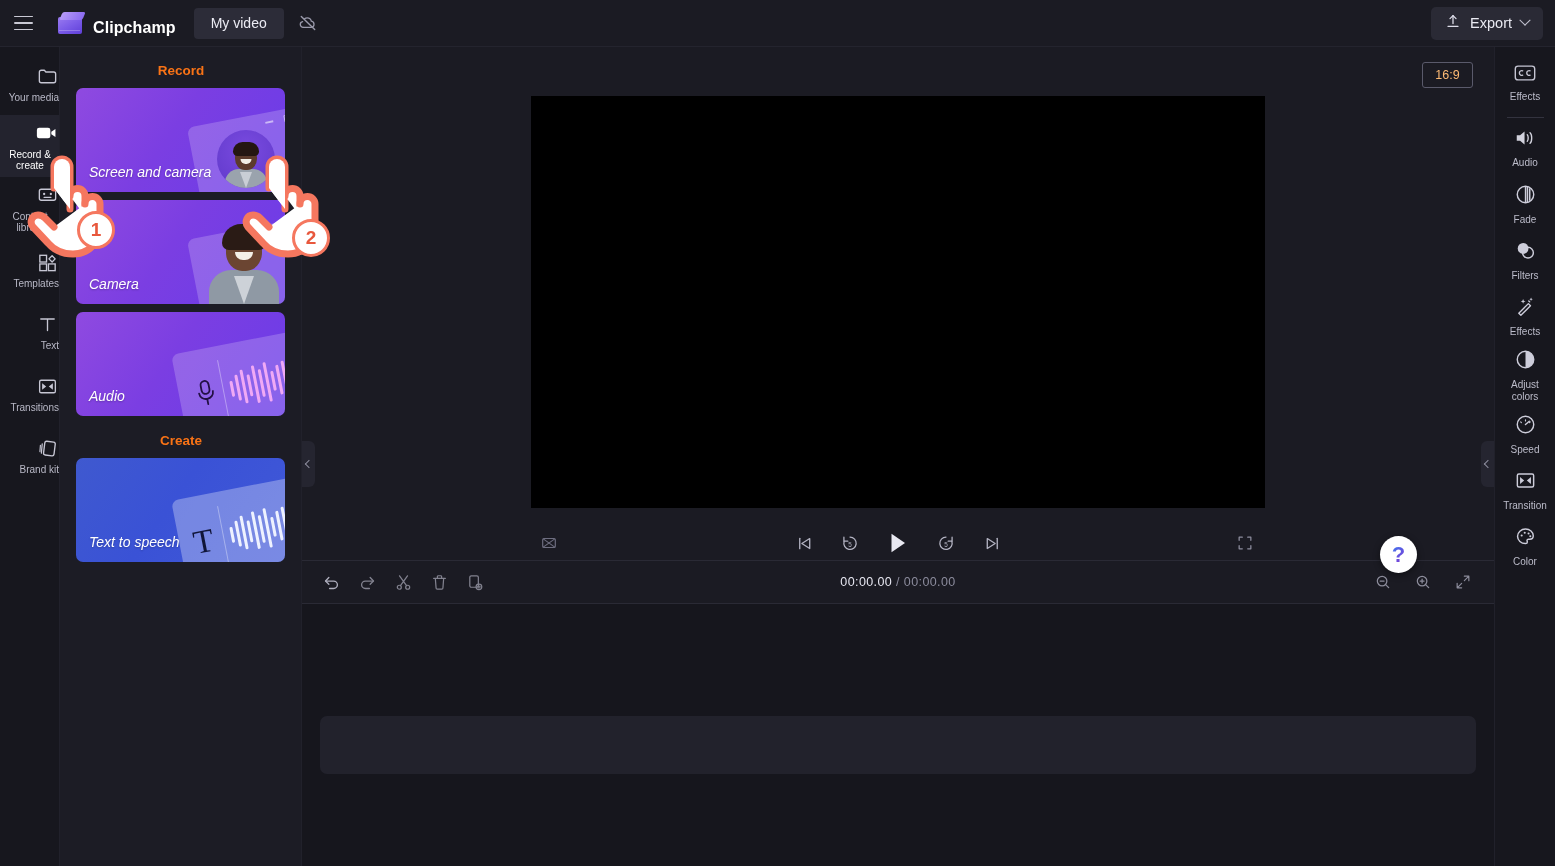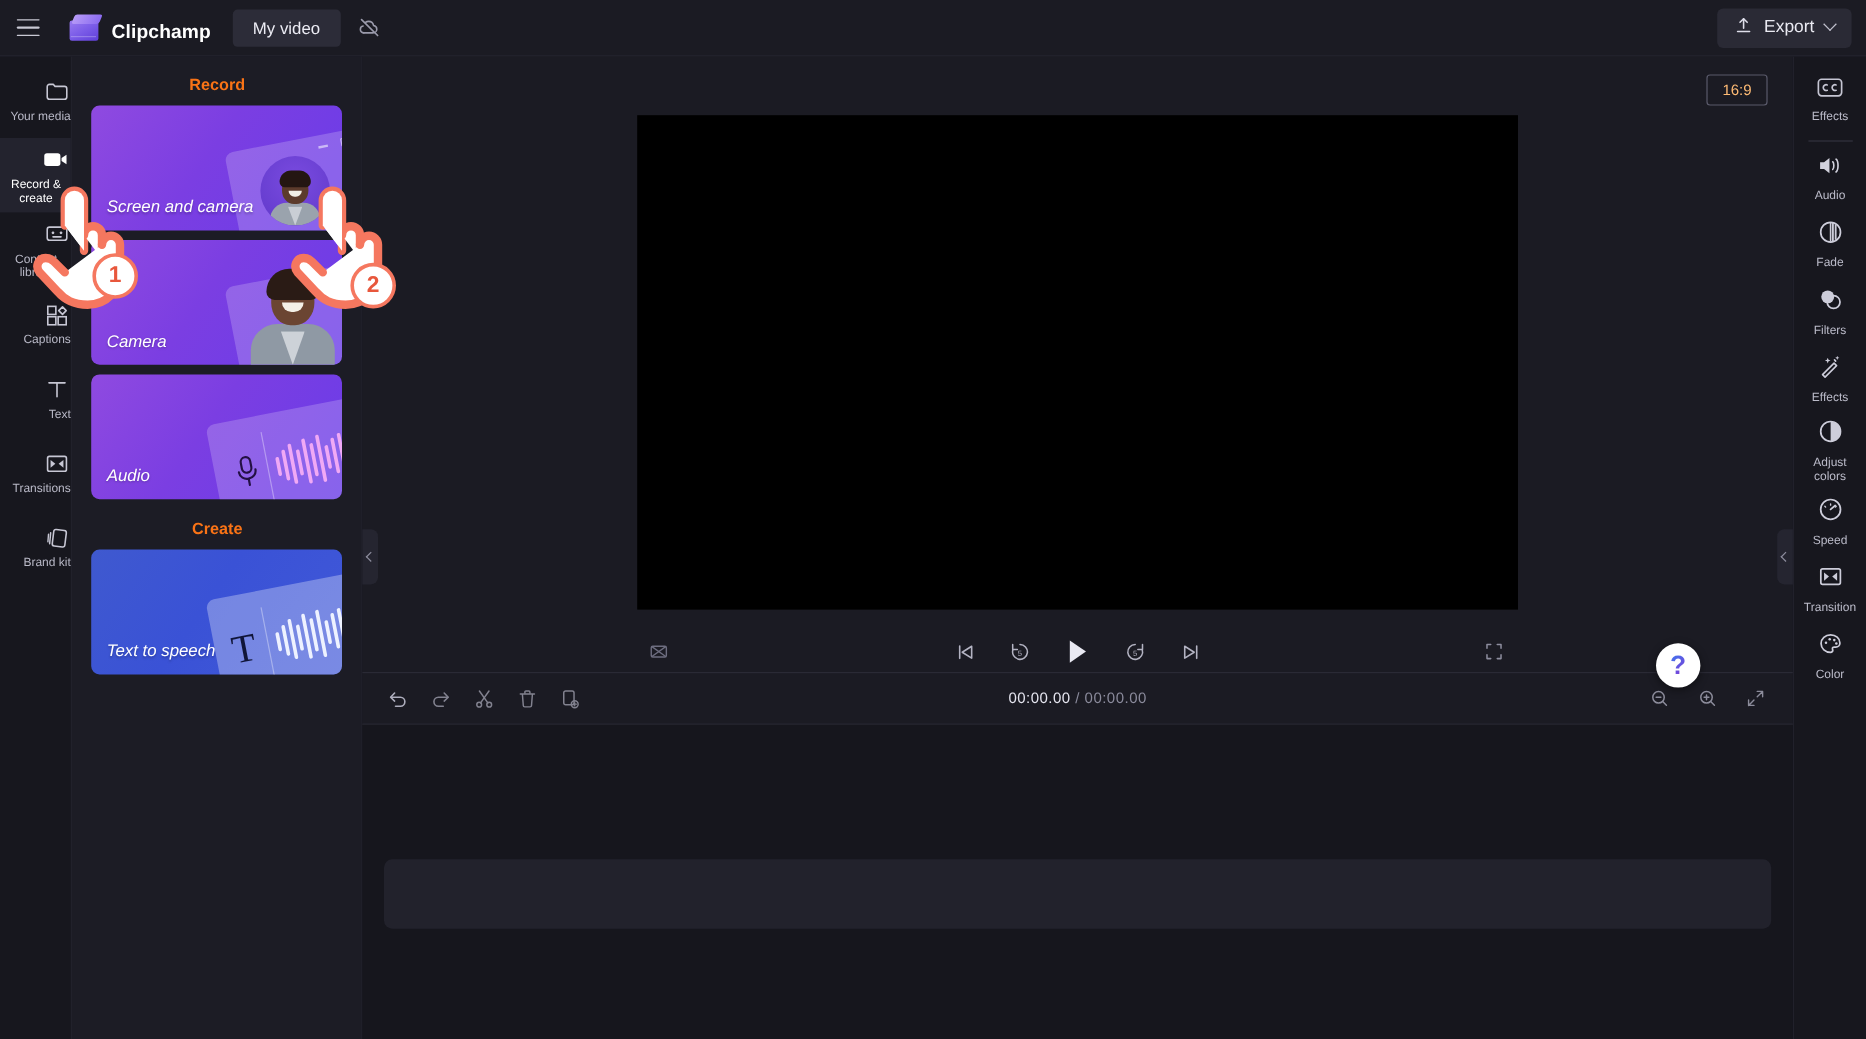--- a/index.html
+++ b/index.html
@@ -292,21 +292,21 @@
 
       <div class="rail-item">
         <span class="rail-ico">
           <svg width="23" height="23" viewBox="0 0 24 24" fill="none">
             <rect x="4" y="4.5" width="7" height="7" stroke="#c7c7d4" stroke-width="1.4"></rect>
             <rect x="4" y="13.5" width="7" height="7" stroke="#c7c7d4" stroke-width="1.4"></rect>
             <rect x="13" y="13.5" width="7" height="7" stroke="#c7c7d4" stroke-width="1.4"></rect>
             <path d="M13.5 8.2l3.3-3.3 3.2 3.3-3.2 3.3-3.3-3.3z" stroke="#c7c7d4" stroke-width="1.4" stroke-linejoin="round"></path>
           </svg>
         </span>
-        <span class="rail-lbl">Captions</span>
+        <span class="rail-lbl">Templates</span>
       </div>
 
       <div class="rail-item">
         <span class="rail-ico">
           <svg width="23" height="23" viewBox="0 0 24 24" fill="none">
             <path d="M5 6.3h14M12 6.3v12" stroke="#c7c7d4" stroke-width="1.4" stroke-linecap="round"></path>
           </svg>
         </span>
         <span class="rail-lbl">Text</span>
       </div>

